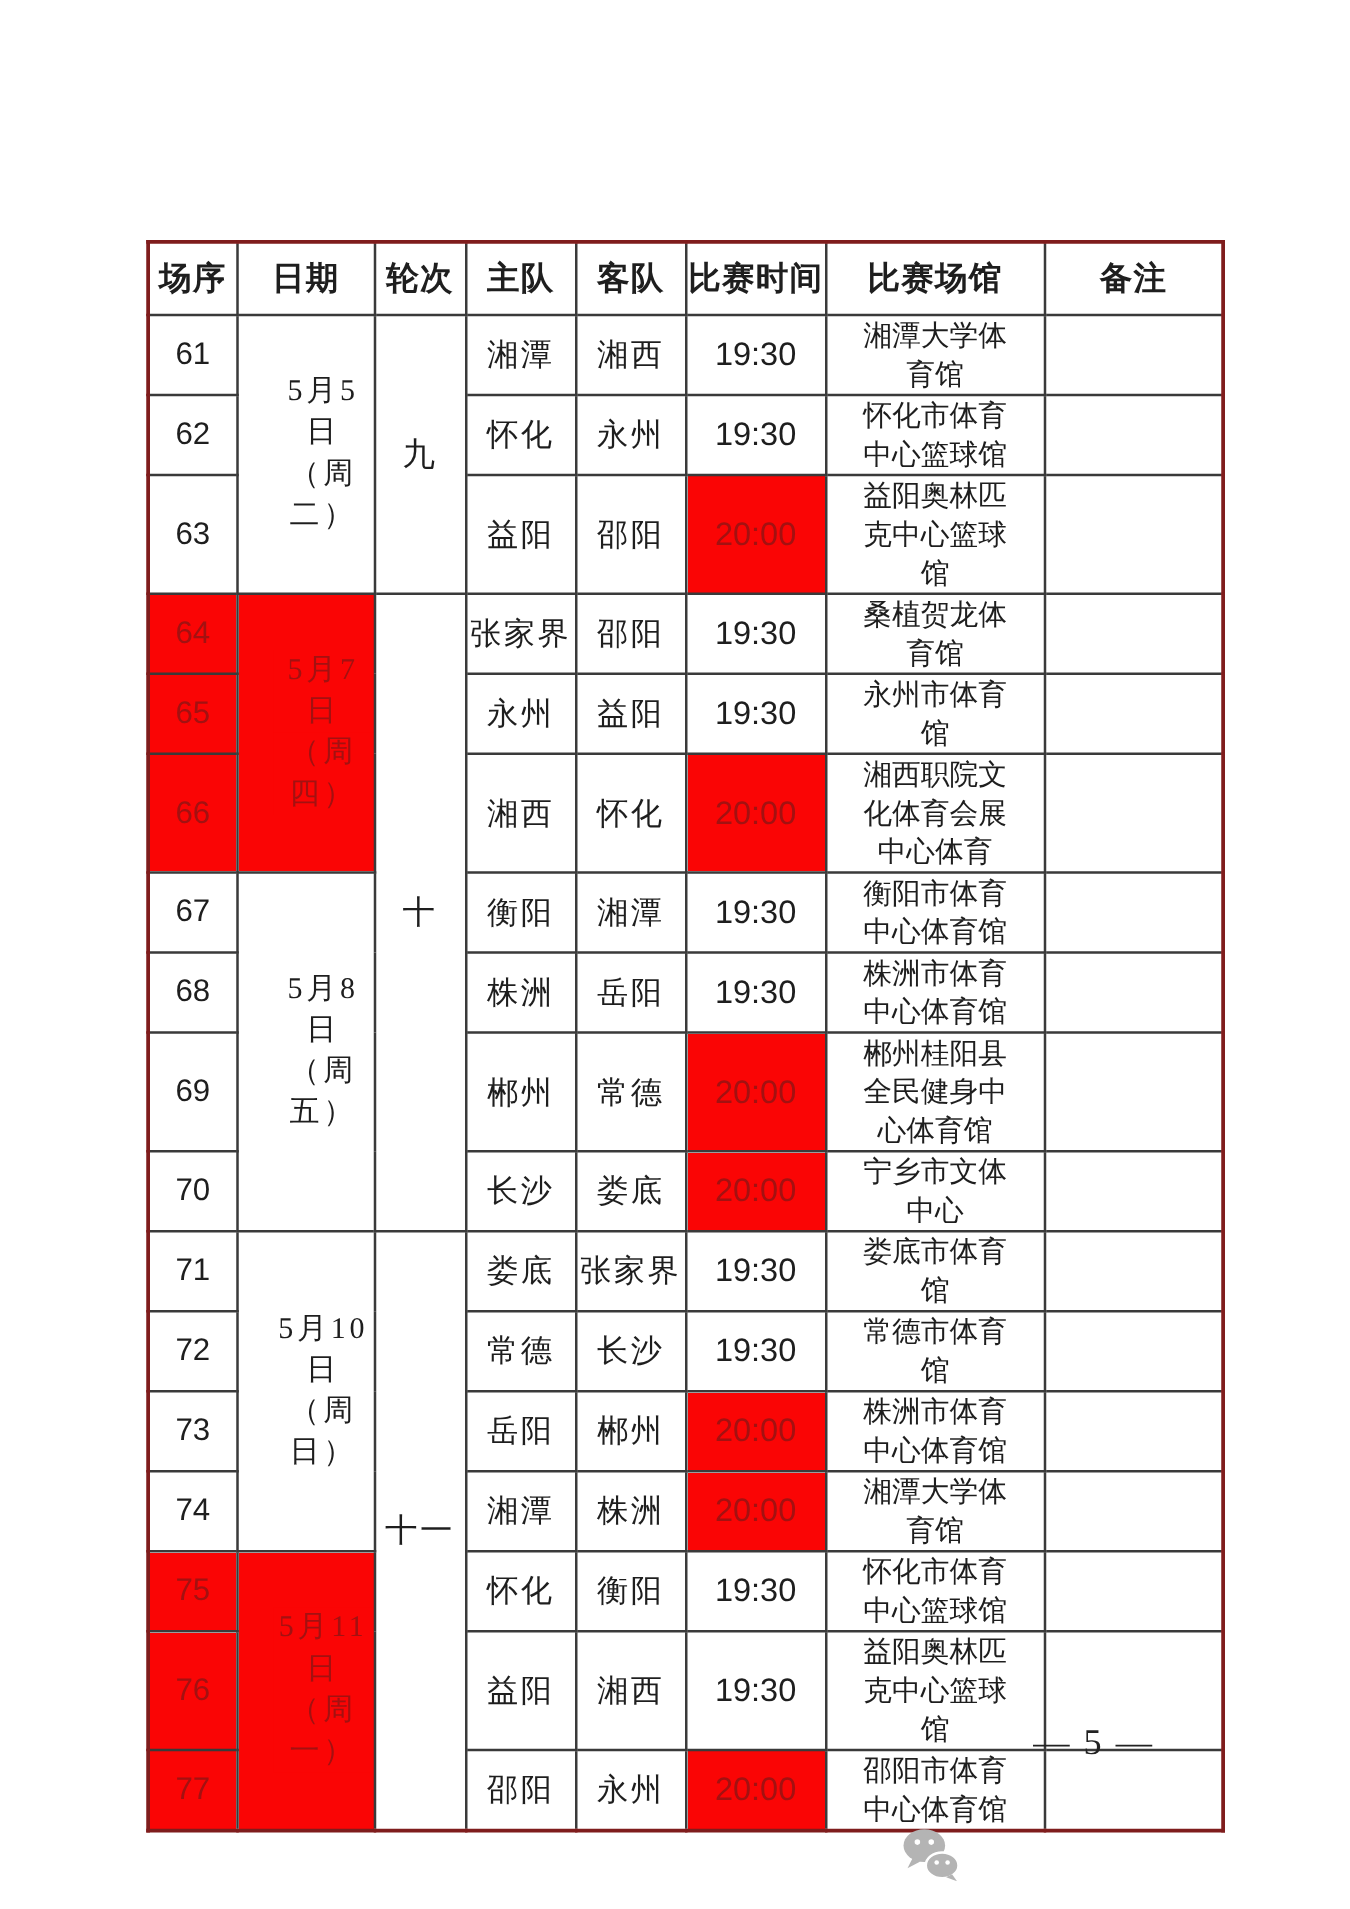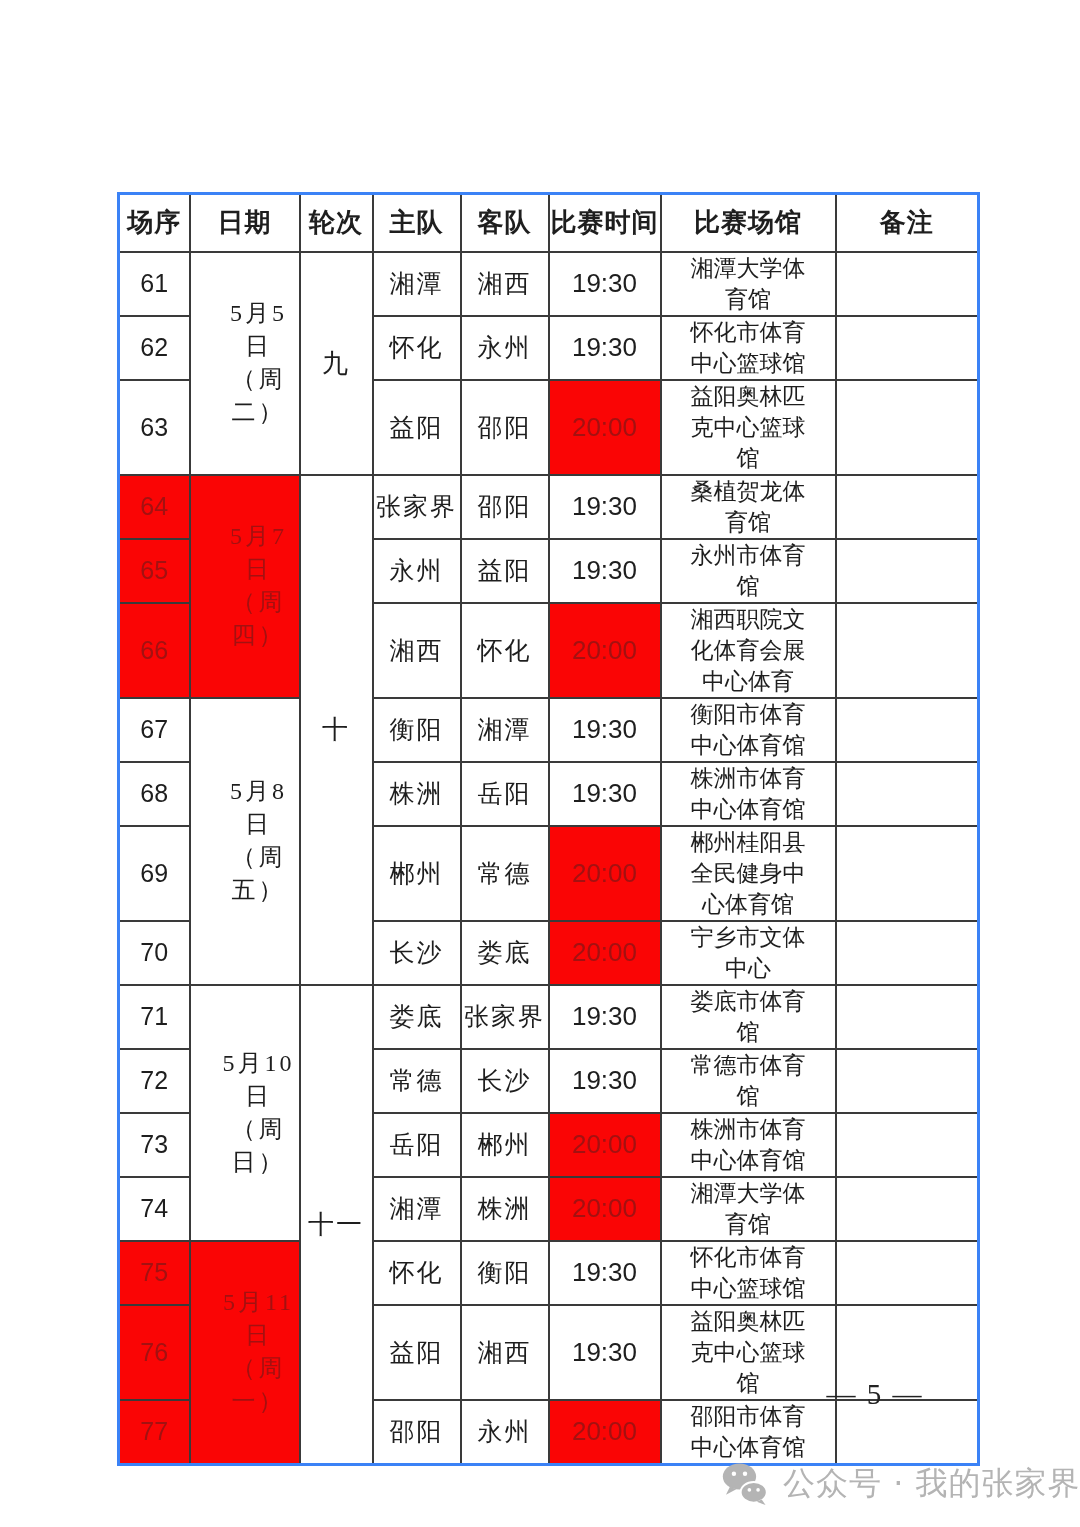--- a/index.html
+++ b/index.html
@@ -6,21 +6,21 @@
   body {
     width:1080px; height:1527px; background:#ffffff; position:relative;
     font-family:"Liberation Serif","DejaVu Serif",serif;
     color:#1e1e1e;
   }
   .page { position:absolute; inset:0; overflow:hidden; }
 
   table.schedule {
     position:absolute; left:117px; top:192px; width:860px;
     border-collapse:collapse; table-layout:fixed;
-    border:3px solid #3b82f6;
+    border:3px solid #7f1d1d;
   }
   .schedule th, .schedule td {
     border:2px solid #3a3a3a;
     text-align:center; vertical-align:middle;
     padding:0; overflow:hidden;
   }
   .schedule thead tr { height:58px; }
   .schedule tbody tr { height:56px; }
   .schedule th { font-size:26px; font-weight:bold; letter-spacing:1px; }
   td.no   { font-size:25px; font-family:"Liberation Sans","DejaVu Sans",sans-serif; }
@@ -244,16 +244,15 @@
     <svg width="46" height="42" viewBox="0 0 58 53">
       <ellipse cx="22" cy="17" rx="21" ry="16.5" fill="#b4b4b4"></ellipse>
       <path d="M10 30 L5 40 L18 33 Z" fill="#b4b4b4"></path>
       <circle cx="15" cy="13.5" r="2.8" fill="#ffffff"></circle>
       <circle cx="29" cy="13.5" r="2.8" fill="#ffffff"></circle>
       <ellipse cx="40" cy="37" rx="16.5" ry="13" fill="#b4b4b4" stroke="#ffffff" stroke-width="2.5"></ellipse>
       <path d="M50 46 L55 53 L44 49 Z" fill="#b4b4b4"></path>
       <circle cx="34.5" cy="34" r="2.3" fill="#ffffff"></circle>
       <circle cx="45.5" cy="34" r="2.3" fill="#ffffff"></circle>
     </svg>
-    <span>公众号 · 我的张家界</span>
   </div>
 
 </div>
 
 </body></html>

